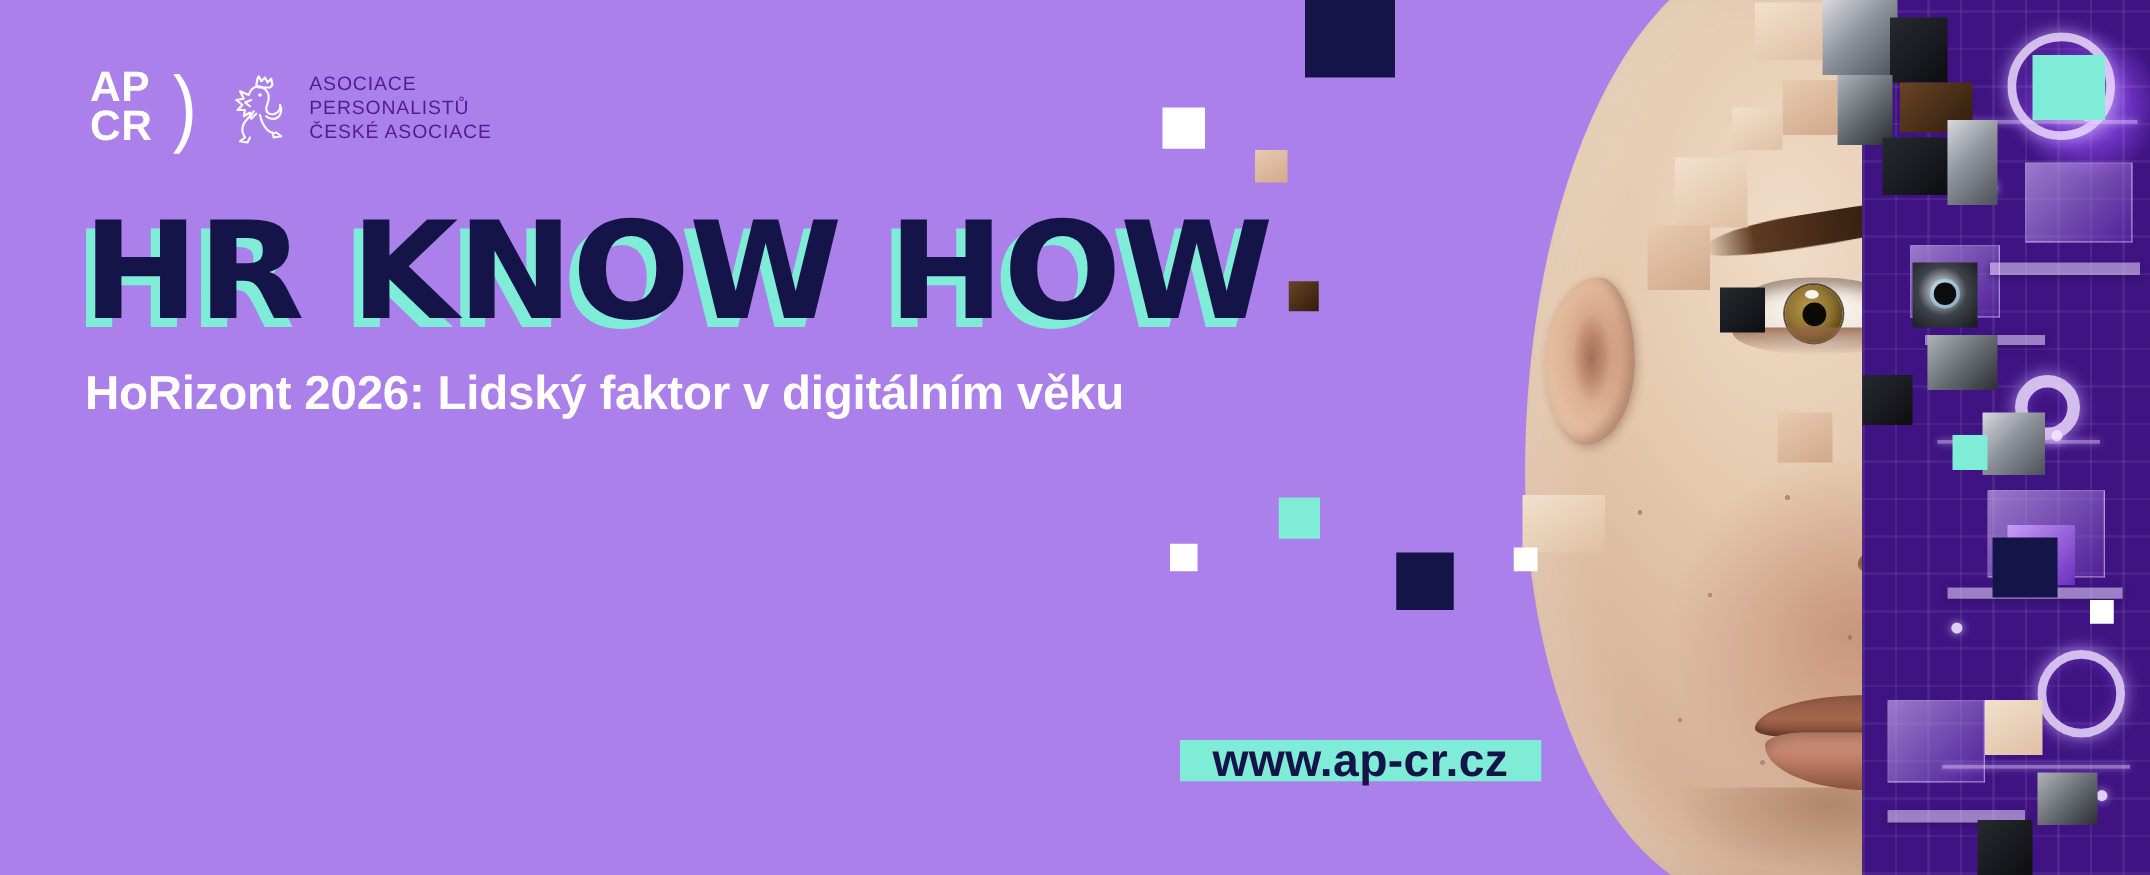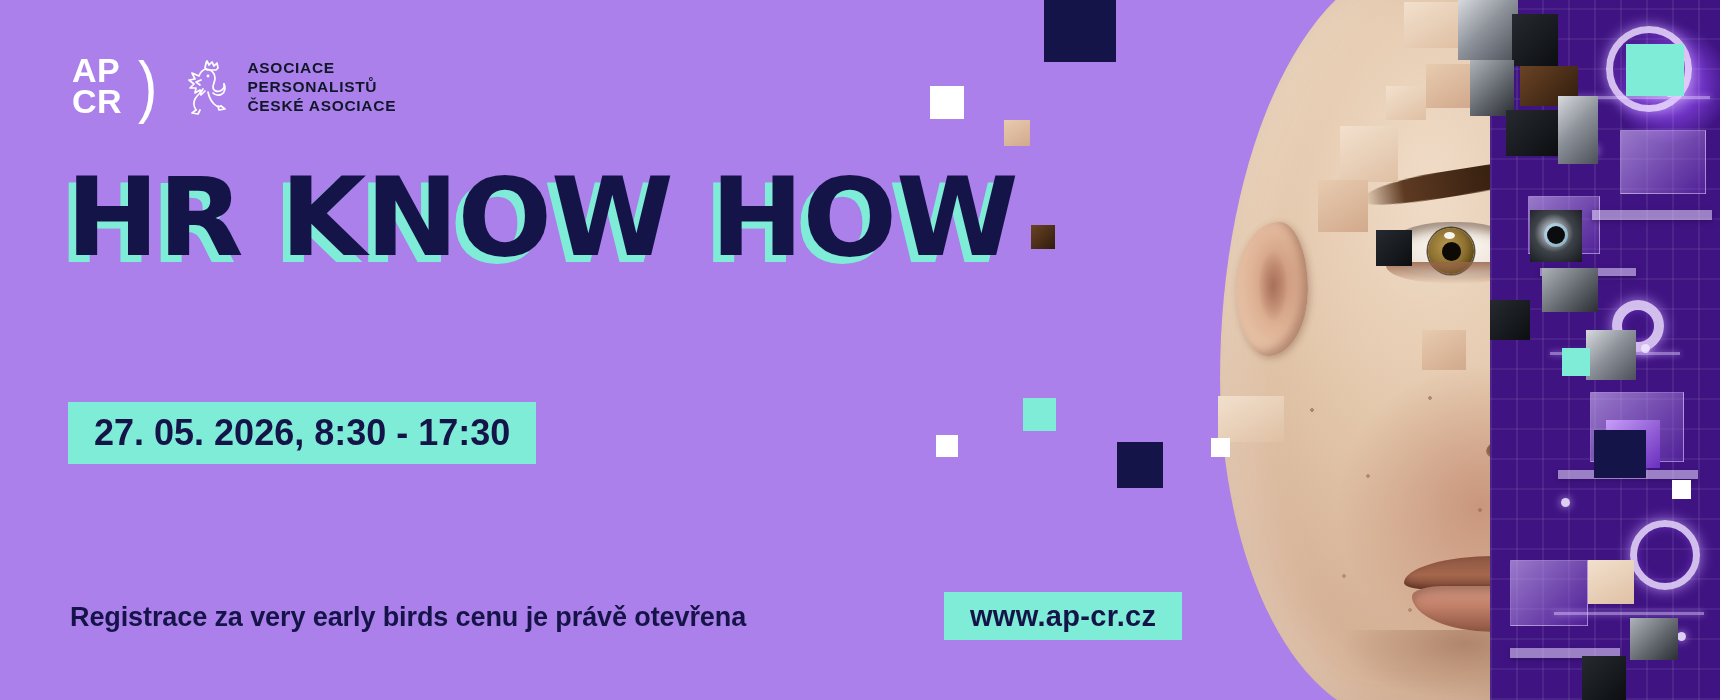--- a/index.html
+++ b/index.html
@@ -194,21 +194,21 @@
   .logo-ap {
     color: #fff; font-weight: 700; font-size: 34px; line-height: 31px;
     letter-spacing: .5px;
   }
   .logo-paren {
     color: #fff; font-size: 58px; line-height: 56px; font-weight: 300;
     margin: 0 20px 0 16px; transform: scaleY(1.18);
   }
   .lion { width: 56px; height: 60px; }
   .logo-txt {
-    color: #0f172a; font-weight: 700; font-size: 15.5px; line-height: 19px;
+    color: #4c1d95; font-weight: 400; font-size: 15.5px; line-height: 19px;
     letter-spacing: .7px; margin-left: 14px;
   }
 
   
   .headline {
     position: absolute; left: 66px; top: 163px;
     font-family: "DejaVu Sans", sans-serif;
     font-weight: 700; font-size: 104px; line-height: 104px;
     letter-spacing: -1px;
     color: #151449;
@@ -225,21 +225,21 @@
   
   .badge {
     position: absolute;
     background: #7eecd6;
     color: #151449;
     font-weight: 700;
     display: flex; align-items: center;
   }
   .badge-date  { left: 68px; top: 402px; height: 62px; padding: 0 26px; font-size: 36px; }
   .badge-venue { left: 68px; top: 481px; height: 62px; padding: 0 26px; font-size: 36px; }
-  .badge-url   { left: 944px; top: 592px; height: 48px; padding: 0 26px; font-size: 29px; letter-spacing:.3px;}
+  .badge-url   { left: 944px; top: 592px; height: 33px; padding: 0 26px; font-size: 37px; letter-spacing:.3px;}
 
   .registration {
     position: absolute; left: 70px; top: 602px;
     font-size: 27px; font-weight: 700; color: #151449;
     letter-spacing: -.1px; white-space: nowrap;
   }
 </style>
 </head>
 <body>
 
@@ -343,19 +343,18 @@
       </g>
     </svg>
     <div class="logo-txt">
       <div>ASOCIACE</div>
       <div>PERSONALISTŮ</div>
       <div>ČESKÉ ASOCIACE</div>
     </div>
   </div>
 
   <div class="headline">HR KNOW HOW</div>
-
-  <div class="badge badge-date">27. 05. 2026, 8:30 - 17:30</div>
-
-  <div class="registration">Registrace za very early birds cenu je právě otevřena</div>
+  <div class="subtitle">HoRizont 2026: Lidský faktor v digitálním věku</div>
+
+
   <div class="badge badge-url">www.ap-cr.cz</div>
 
 </div>
 
 </body></html>

